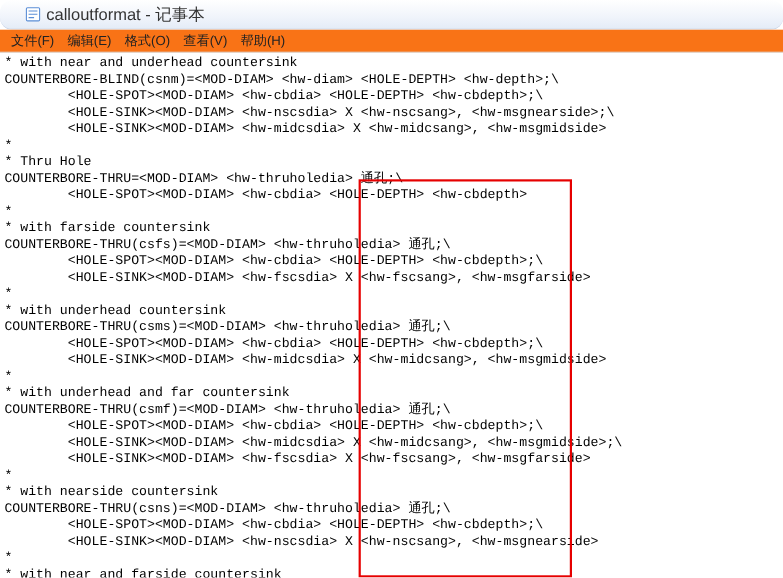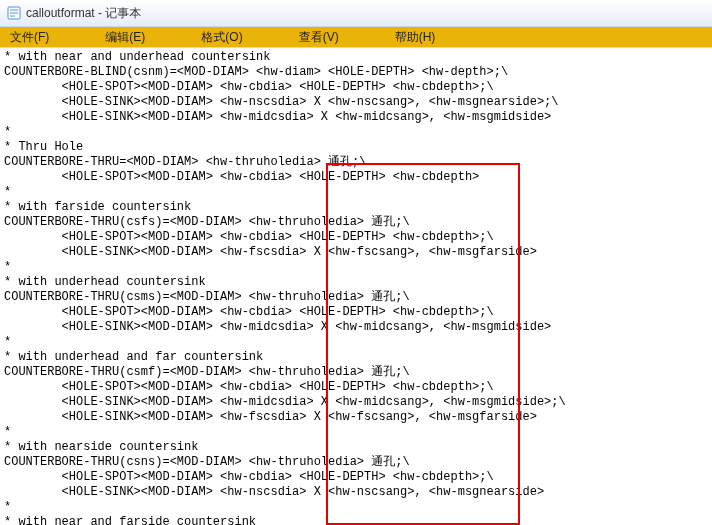--- a/index.html
+++ b/index.html
@@ -11,41 +11,41 @@
     font-family: "Microsoft YaHei", "SimSun", Tahoma, sans-serif;
     background: #fff;
     font-size: 12px;
   }
   .titlebar {
     display: flex;
     align-items: center;
     height: 26px;
     background: linear-gradient(to bottom, #ffffff 0%, #f0f4fb 60%, #e4ecf7 100%);
     border-bottom: 1px solid #c8d4e8;
-    padding-left: 6px;
+    padding-left: 22px;
     color: #333;
-    font-size: 12px;
+    font-size: 15px;
+    border-radius: 11px;
   }
   .titlebar .icon {
     width: 16px; height: 16px;
     margin-right: 4px;
     display: inline-flex;
     align-items: center;
     justify-content: center;
   }
   .menubar {
     display: flex;
     align-items: center;
     height: 20px;
-    background: #eab308;
+    background: #f97316;
     border-bottom: 1px solid #d9d9d9;
     padding-left: 4px;
     font-size: 12px;
     color: #222;
-    gap: 44px;
   }
   .menubar .menuitem {
     padding: 1px 6px;
     cursor: default;
   }
   .editor {
     position: relative;
     width: 712px;
     height: calc(525px - 26px - 20px);
     overflow: hidden;

